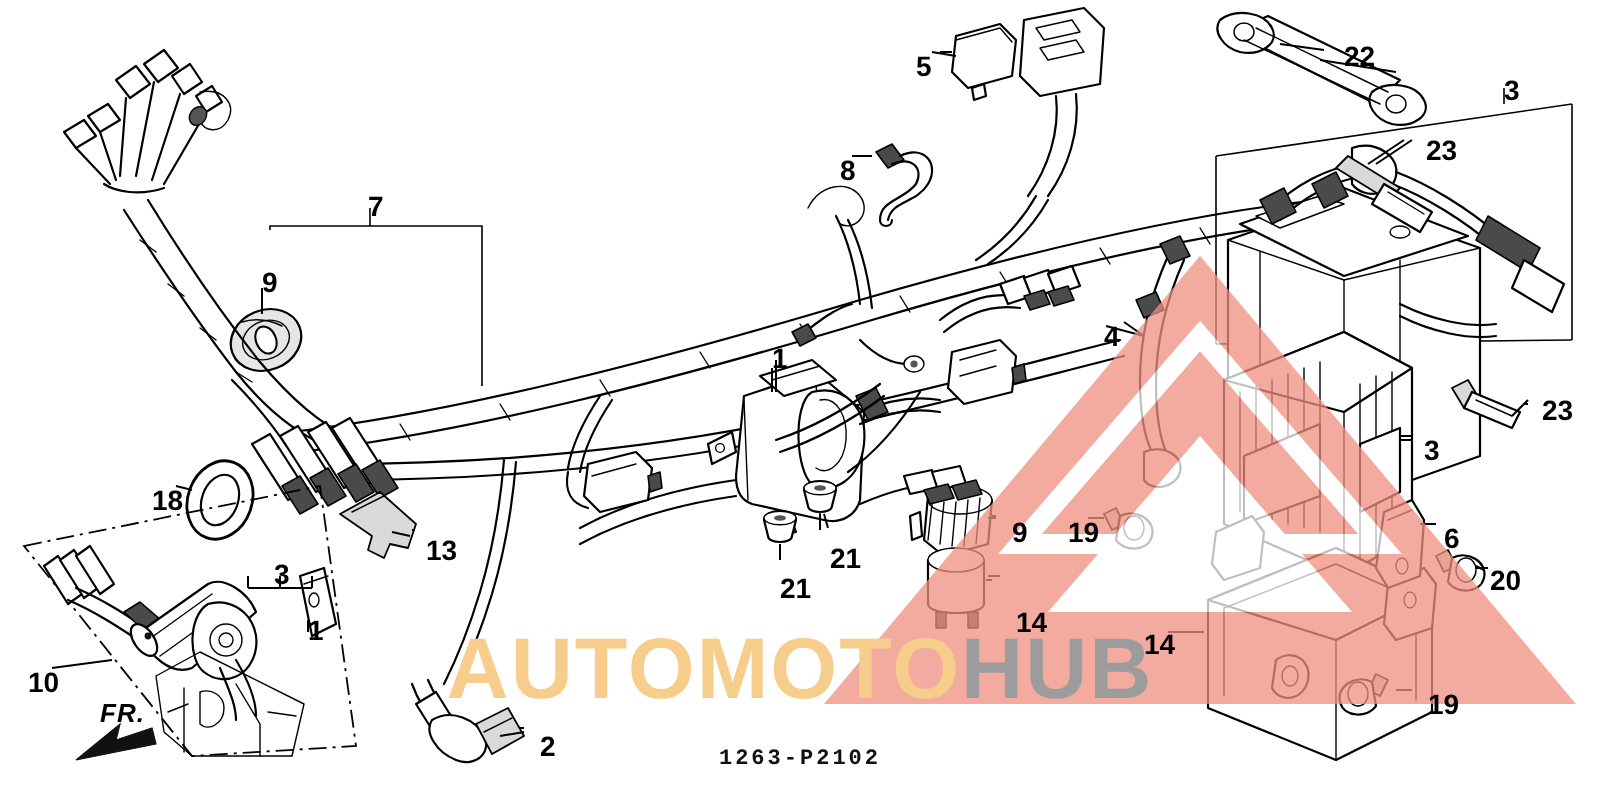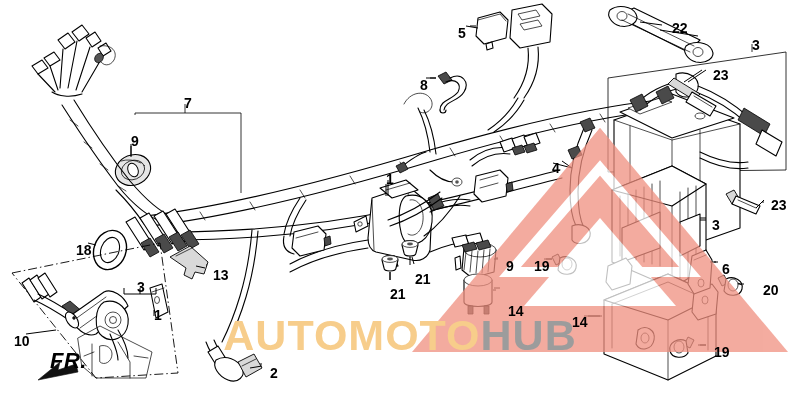--- a/index.html
+++ b/index.html
@@ -524,24 +524,25 @@
       <div class="cal" style="left: 137px; top: 280px;">3</div>
       <div class="cal" style="left: 154px; top: 308px;">1</div>
       <div class="cal" style="left: 213px; top: 268px; text-align: right;">13</div>
       <div class="cal" style="left: 508px; top: 288px; margin-top: 16px;">14</div>
       <div class="cal" style="left: 506px; top: 259px;">9</div>
       <div class="cal" style="left: 572px; top: 315px;">14</div>
       <div class="cal" style="left: 712px; top: 218px;">3</div>
       <div class="cal" style="left: 76px; top: 243px;">18</div>
       <div class="cal" style="left: 534px; top: 259px;">19</div>
       <div class="cal" style="left: 714px; top: 345px;">19</div>
-      <div class="cal" style="left: 763px; top: 283px;">20</div>
+      <div class="cal" style="left: 745px; top: 283px;">20</div>
       <div class="cal" style="left: 390px; top: 287px;">21</div>
       <div class="cal" style="left: 415px; top: 272px;">21</div>
       <div class="cal" style="left: 672px; top: 21px;">22</div>
       <div class="cal" style="left: 713px; top: 68px;">23</div>
       <div class="cal" style="left: 771px; top: 198px;">23</div>
     </div>
 
-  <div class="cal" style="left:50px;top:350px;font-style:italic;font-size:22px;letter-spacing:0.5px;">FR.</div>
-
+  <div class="cal" style="left:50px;top:350px;font-style:italic;font-size:13px;letter-spacing:0.5px;">FR.</div>
+
+  <div id="partno">1263-P2102</div>
 
 </div>
 
 </body></html>

